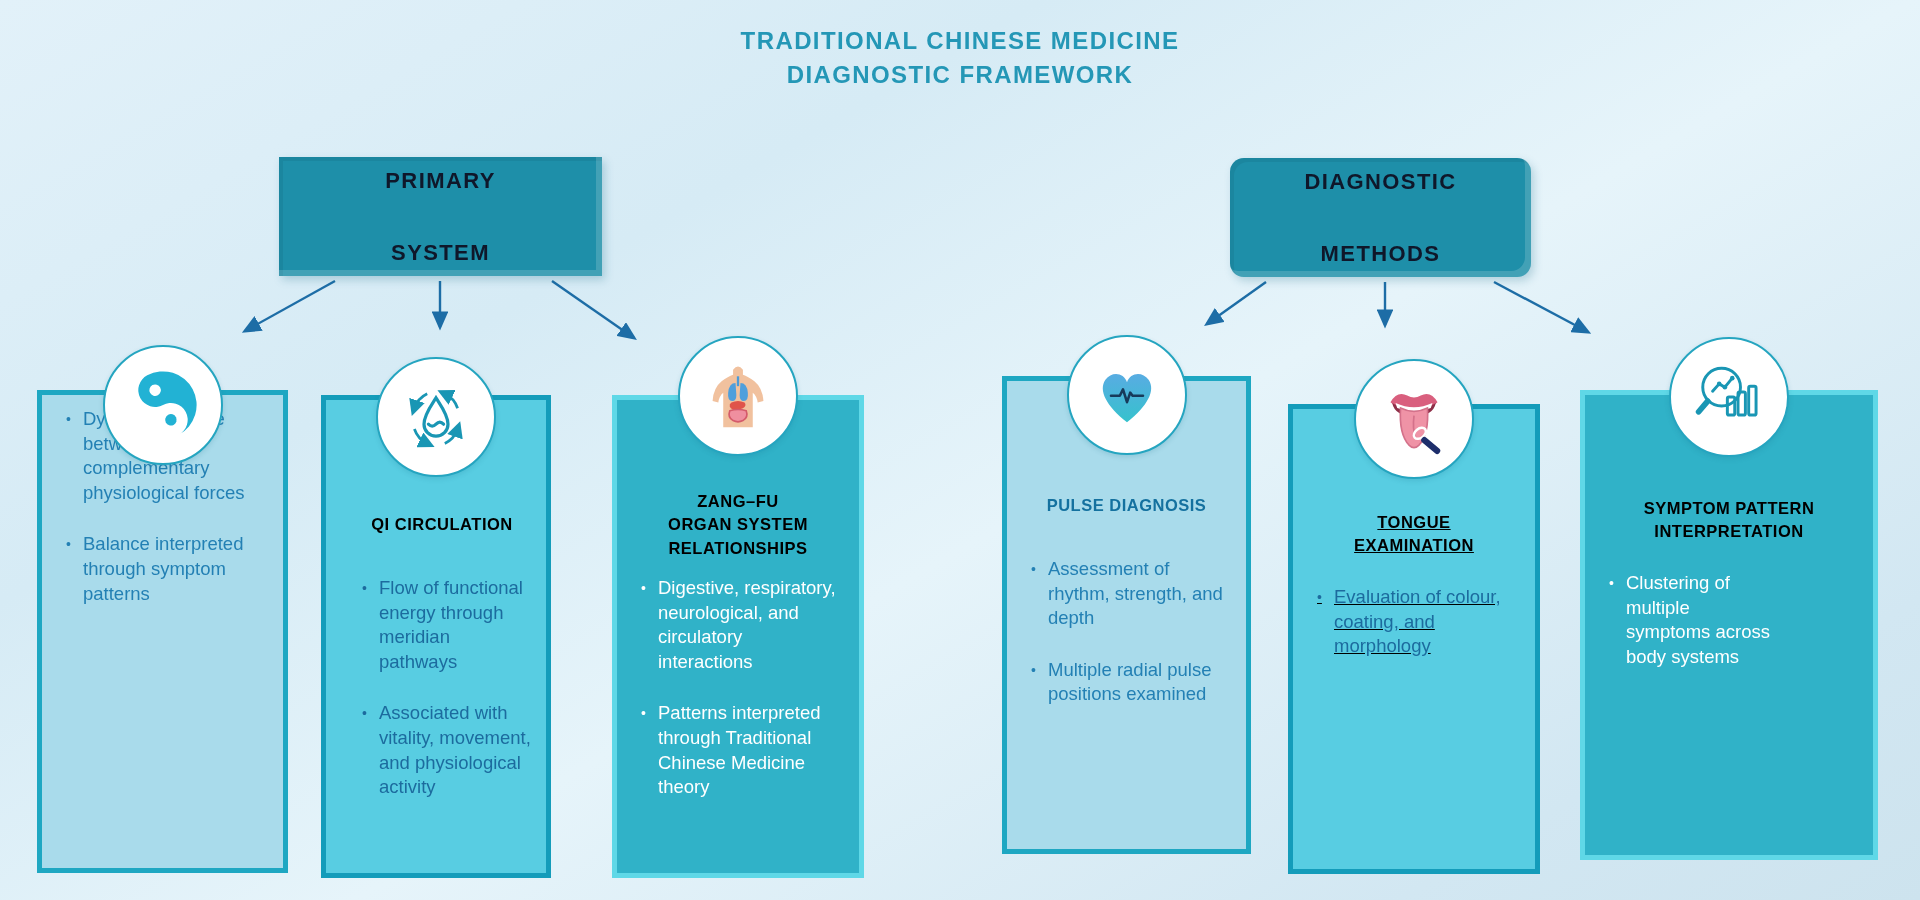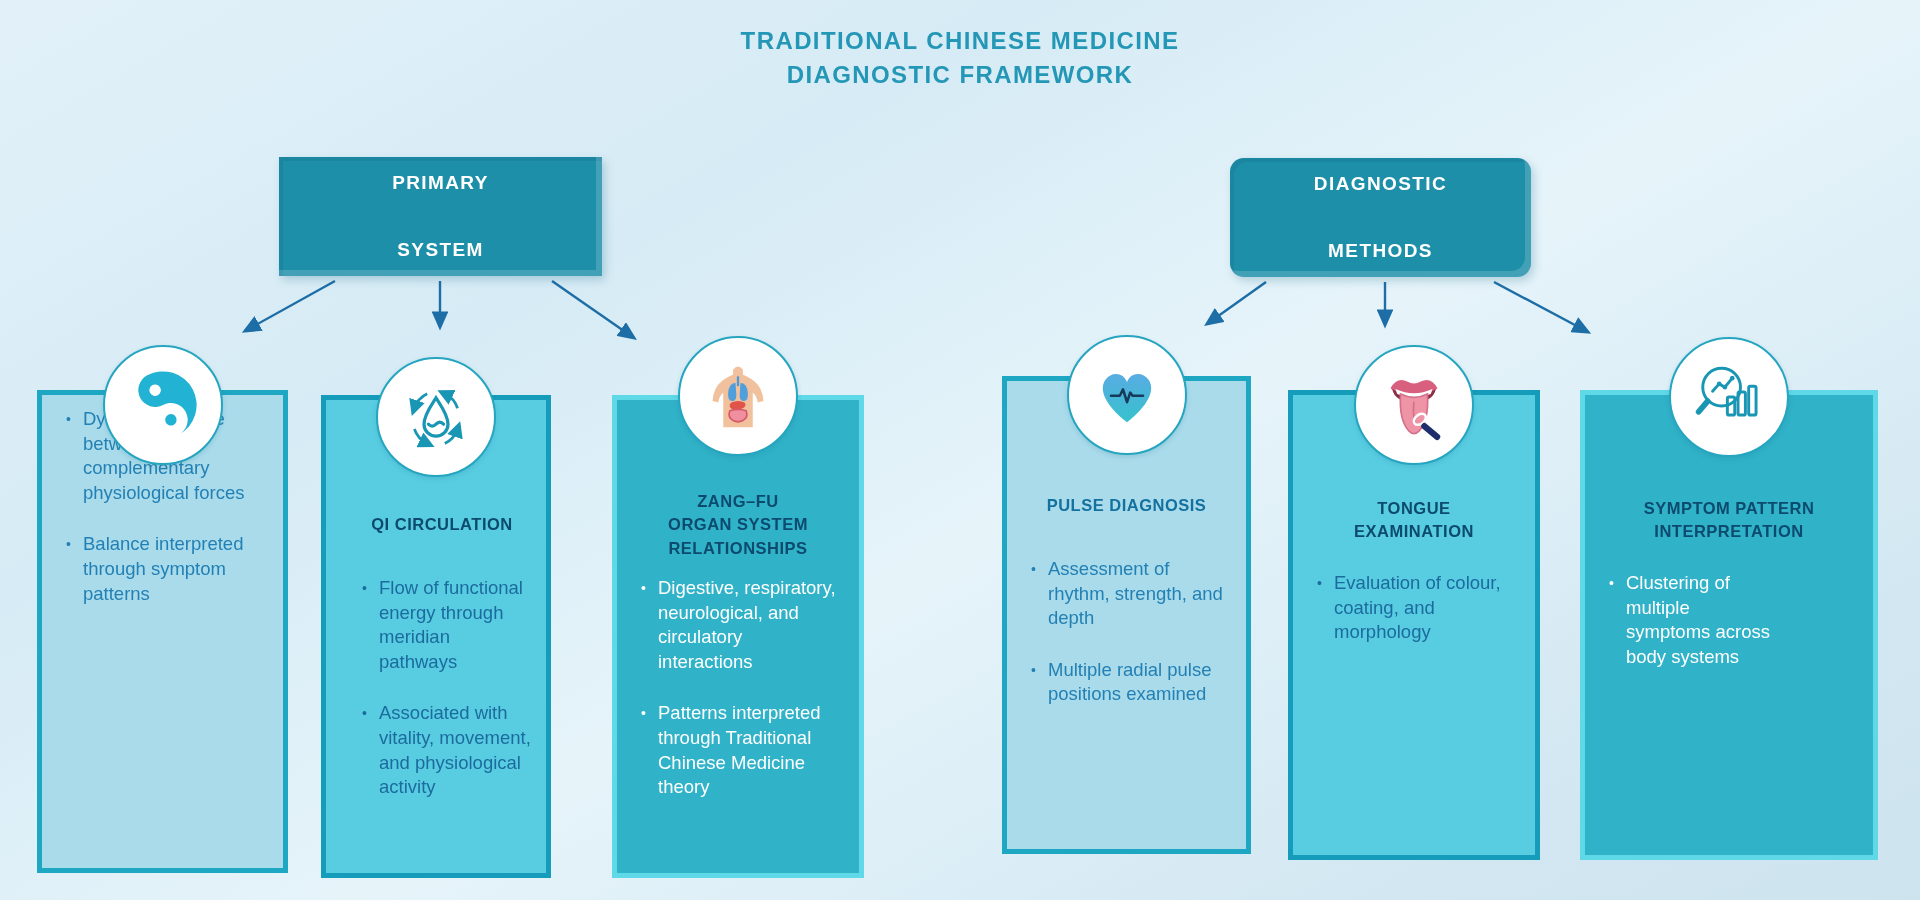--- a/index.html
+++ b/index.html
@@ -7,23 +7,23 @@
     position:relative;width:1920px;height:900px;overflow:hidden;
     font-family:"Liberation Sans",sans-serif;
     background:linear-gradient(150deg,#e2f1f9 0%,#d6ebf5 30%,#e6f4fa 55%,#d2e7f2 85%,#cde3ee 100%);
   }
   .main-title{
     position:absolute;top:24px;left:0;width:100%;margin:0;text-align:center;
     color:#2497b6;font-size:24px;font-weight:bold;letter-spacing:1.4px;line-height:1.4;
   }
   .main-title span{display:block;}
   .header-box{
-    position:absolute;background:#1e8fa9;color:#ffffff;
+    position:absolute;background:#1e8fa9;color:#0f172a;
     display:flex;flex-direction:column;align-items:center;justify-content:center;
-    font-weight:bold;font-size:19px;letter-spacing:1.4px;line-height:1.6;text-align:center;
+    font-weight:bold;font-size:22px;letter-spacing:1.4px;line-height:1.6;text-align:center;
     box-shadow:inset -6px -6px 0 rgba(255,255,255,0.16),inset 4px 4px 0 rgba(8,70,90,0.12),3px 4px 8px rgba(30,110,140,0.25);
     gap:37px;
   }
   .arrows{position:absolute;top:0;left:0;pointer-events:none;}
   .card{position:absolute;box-sizing:border-box;}
   .card--light{background:#a9dbeb;border:5px solid #1ea7c2;}
   .card--mid{background:#58cde2;border:5px solid #149cba;}
   .card--dark{background:#30b2c8;border:5px solid #5fd8e7;}
   .icon-circle{
     position:absolute;left:50%;transform:translateX(-50%);
@@ -32,21 +32,21 @@
     display:flex;align-items:center;justify-content:center;
     box-shadow:0 2px 5px rgba(30,110,140,0.18);
   }
   .card-title{
     margin:86px 6px 0;min-height:78px;
     display:flex;flex-direction:column;justify-content:center;
     text-align:center;font-weight:bold;font-size:16.5px;letter-spacing:0.5px;line-height:1.4;
   }
   .card-title span{display:block;}
   .card--light .card-title{color:#14719f;}
-  .card--mid .card-title,.card--dark .card-title{color:#0c4a6e;}
+  .card--mid .card-title,.card--dark .card-title{color:#000000;}
   .bullets{list-style:none;margin:12px 0 0;padding:0 14px 0 24px;font-size:18.5px;line-height:1.33;}
   .bullets li{display:flex;margin-bottom:27px;}
   .bullets .dot{flex:none;width:17px;font-size:14px;padding-top:3px;}
   .bullets .b-text{max-width:178px;}
   .card--c6 .b-text{max-width:152px;}
   .card--light .bullets{color:#2380b4;}
   .card--mid .bullets{color:#1c6b9e;}
   .card--dark .bullets{color:#ffffff;}
 </style>
 </head>
@@ -191,21 +191,21 @@
           <span class="dot">•</span>
           <span class="b-text">Assessment of rhythm, strength, and depth</span>
         </li>
       <li>
           <span class="dot">•</span>
           <span class="b-text">Multiple radial pulse positions examined</span>
         </li>
     </ul>
   </section>
 
-  <section class="card card--mid" style="left:1288px;top:390px;width:252px;height:470px;">
+  <section class="card card--mid" style="left:1288px;top:404px;width:252px;height:470px;text-decoration:underline;">
     <div class="icon-circle" style="top:-50px;">
       <svg viewBox="0 0 100 100" width="84" height="84">
         <path d="M22 30 Q30 16 42 22 Q50 27 58 22 Q70 16 78 30 Q66 41 50 41 Q34 41 22 30 Z" fill="#d95f7e"></path>
         <path d="M24 31 Q50 48 76 31 Q73 46 50 48 Q27 46 24 31 Z" fill="#8e2f48"></path>
         <path d="M28 31 Q50 41 72 31 L70 37 Q50 45 30 37 Z" fill="#ffffff"></path>
         <path d="M34 37 Q32 68 44 81 Q50 87 56 81 Q68 68 66 37 Q50 45 34 37 Z" fill="#ef93a6" stroke="#d4718a" stroke-width="2"></path>
         <path d="M50 46 Q48 62 52 73" stroke="#d4718a" stroke-width="2" fill="none"></path>
         <ellipse cx="57" cy="67" rx="8" ry="5.5" fill="none" stroke="#ffffff" stroke-width="3" transform="rotate(-38 57 67)"></ellipse>
         <rect x="62" y="70" width="27" height="7.5" rx="3.5" fill="#1d2e6b" transform="rotate(40 62 70)"></rect>
       </svg>

